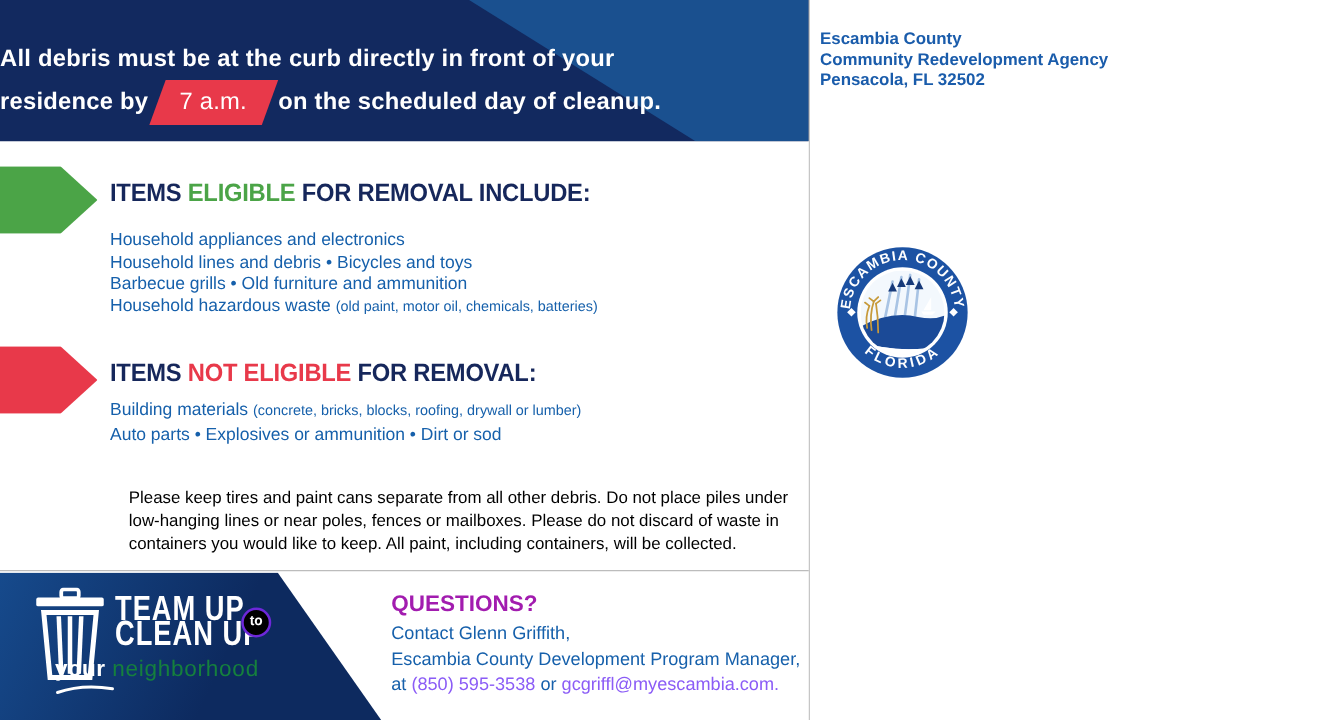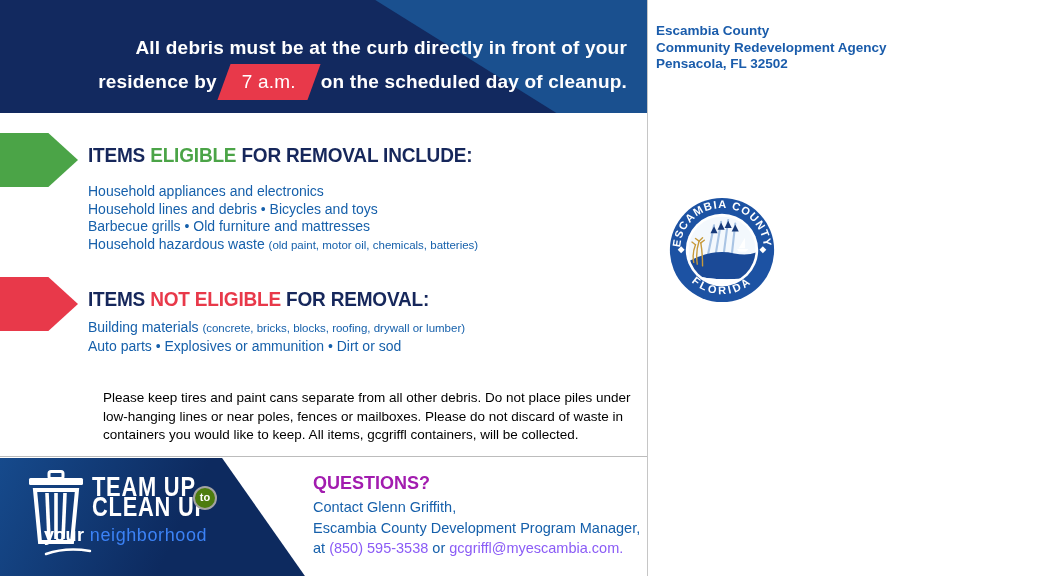--- a/index.html
+++ b/index.html
@@ -4,21 +4,21 @@
 <style>
   html,body{margin:0;padding:0;}
   body{width:1056px;height:576px;position:relative;overflow:hidden;background:#ffffff;
        font-family:"Liberation Sans","DejaVu Sans",sans-serif;}
   .abs{position:absolute;}
 
   
   #banner{left:0;top:0;width:647px;height:113px;background:#12295f;overflow:hidden;color:#fff;}
   #banner .diag{position:absolute;inset:0;background:#1a508f;
         clip-path:polygon(58% 0,100% 0,100% 100%,86% 100%);}
-  #banner .btxt{position:absolute;left:0;right:20px;top:32px;text-align:right;
+  #banner .btxt{position:absolute;left:0;right:20px;top:32px;text-align:left;
         font-weight:bold;font-size:19px;line-height:32px;letter-spacing:.2px;}
   .chip{position:relative;display:inline-block;padding:2px 18px;margin:0 7px;}
   .chip .bg{position:absolute;inset:0;background:#e8394a;transform:skewX(-20deg);}
   .chip .t{position:relative;font-weight:normal;}
 
   
   #vline{left:647px;top:0;width:1px;height:576px;background:#c6c6c6;}
   #hline{left:0;top:456px;width:647px;height:1px;background:#bcbcbc;}
 
   
@@ -48,25 +48,25 @@
 
   
   #footer-shape{left:0;top:458px;width:330px;height:118px;
       background:linear-gradient(115deg,#164a8c,#0d2a5f 55%);
       clip-path:polygon(0 0,67.3% 0,92.4% 100%,0 100%);}
   #trash{left:26px;top:470px;}
   .tu-line{left:92px;color:#fff;font-weight:bold;font-size:28px;line-height:20px;
       transform:scaleX(.78);transform-origin:left top;letter-spacing:1px;white-space:nowrap;}
   #tu1{top:477px;}
   #tu2{top:497px;}
-  #to-badge{left:193px;top:486px;width:20px;height:20px;border-radius:50%;background:#4d7c0f;
-      border:2px solid #a3a3a3;color:#fff;font-size:11px;font-weight:bold;text-align:center;line-height:19px;}
+  #to-badge{left:193px;top:486px;width:20px;height:20px;border-radius:50%;background:#000000;
+      border:2px solid #6d28d9;color:#fff;font-size:11px;font-weight:bold;text-align:center;line-height:19px;}
   #tagline{left:44px;top:525px;font-size:18px;color:#fff;white-space:nowrap;}
   #tagline .your{font-weight:bold;letter-spacing:.3px;}
-  #tagline .rest{font-weight:normal;color:#3b82f6;letter-spacing:.6px;}
+  #tagline .rest{font-weight:normal;color:#15803d;letter-spacing:.6px;}
   #swoosh{left:44px;top:546px;}
 
   #questions{left:313px;top:473px;color:#a21caf;font-weight:bold;font-size:18px;}
   .contact{left:313px;top:497px;color:#1660ab;font-size:14.5px;line-height:20.7px;white-space:nowrap;}
   .contact .strong{font-weight:normal;color:#8b5cf6;}
 </style>
 </head>
 <body>
 
 <div id="banner" class="abs">
@@ -82,37 +82,37 @@
 <div id="vline" class="abs"></div>
 <div id="hline" class="abs"></div>
 
 <div class="abs arrow green"></div>
 <div id="h-eligible" class="abs h1">
   <span>ITEMS </span><span class="hl-green">ELIGIBLE</span><span> FOR REMOVAL INCLUDE:</span>
 </div>
 <ul id="list-eligible" class="abs list">
   <li><span>Household appliances and electronics</span></li>
   <li><span>Household lines and debris • Bicycles and toys</span></li>
-  <li><span>Barbecue grills • Old furniture and mattresses</span></li>
+  <li><span>Barbecue grills • Old furniture and ammunition</span></li>
   <li><span>Household hazardous waste </span><span class="note">(old paint, motor oil, chemicals, batteries)</span></li>
 </ul>
 
 <div class="abs arrow red"></div>
 <div id="h-noteligible" class="abs h1">
   <span>ITEMS </span><span class="hl-red">NOT ELIGIBLE</span><span> FOR REMOVAL:</span>
 </div>
 <ul id="list-noteligible" class="abs list">
   <li><span>Building materials </span><span class="note">(concrete, bricks, blocks, roofing, drywall or lumber)</span></li>
   <li><span>Auto parts • Explosives or ammunition • Dirt or sod</span></li>
 </ul>
 
 <div class="abs para">
   <div>Please keep tires and paint cans separate from all other debris. Do not place piles under</div>
   <div>low-hanging lines or near poles, fences or mailboxes. Please do not discard of waste in</div>
-  <div>containers you would like to keep. All items, gcgriffl containers, will be collected.</div>
+  <div>containers you would like to keep. All paint, including containers, will be collected.</div>
 </div>
 
 <div class="abs agency">
   <div>Escambia County</div>
   <div>Community Redevelopment Agency</div>
   <div>Pensacola, FL 32502</div>
 </div>
 
 <svg id="seal" class="abs" viewBox="0 0 120 120">
   <defs>

